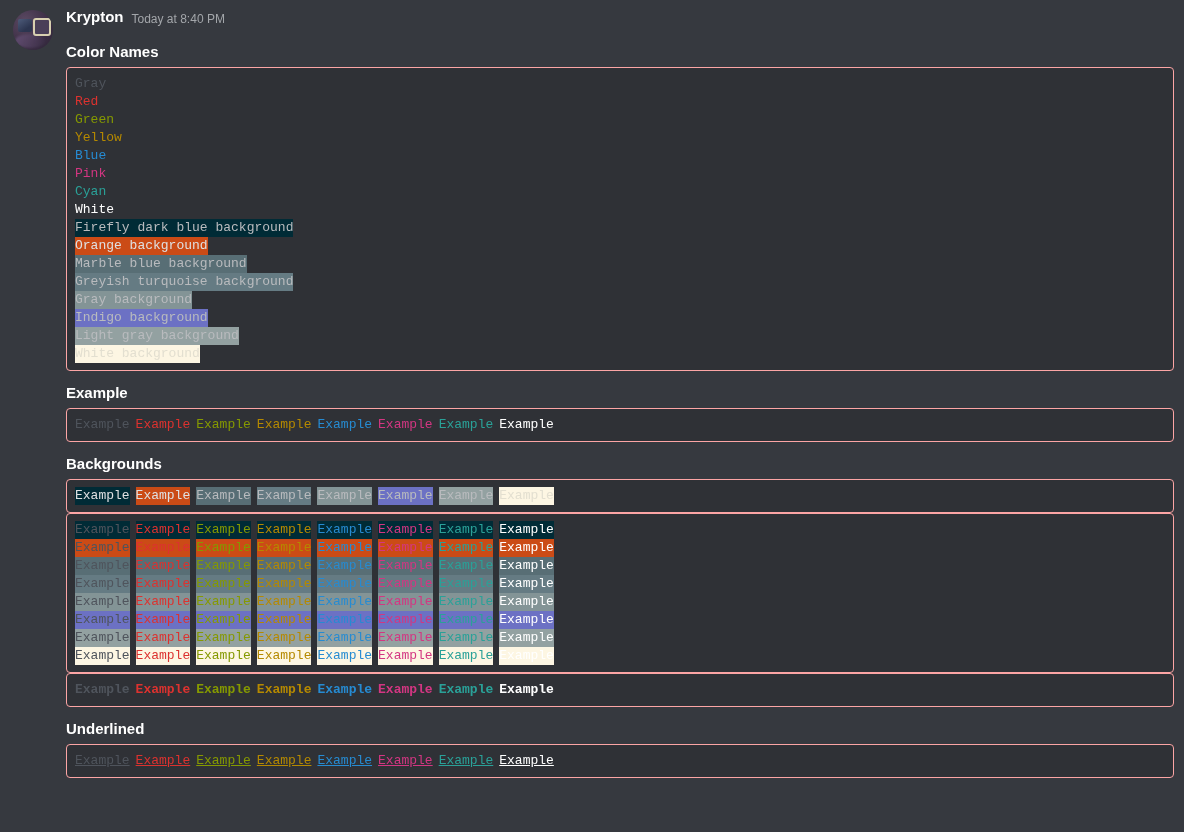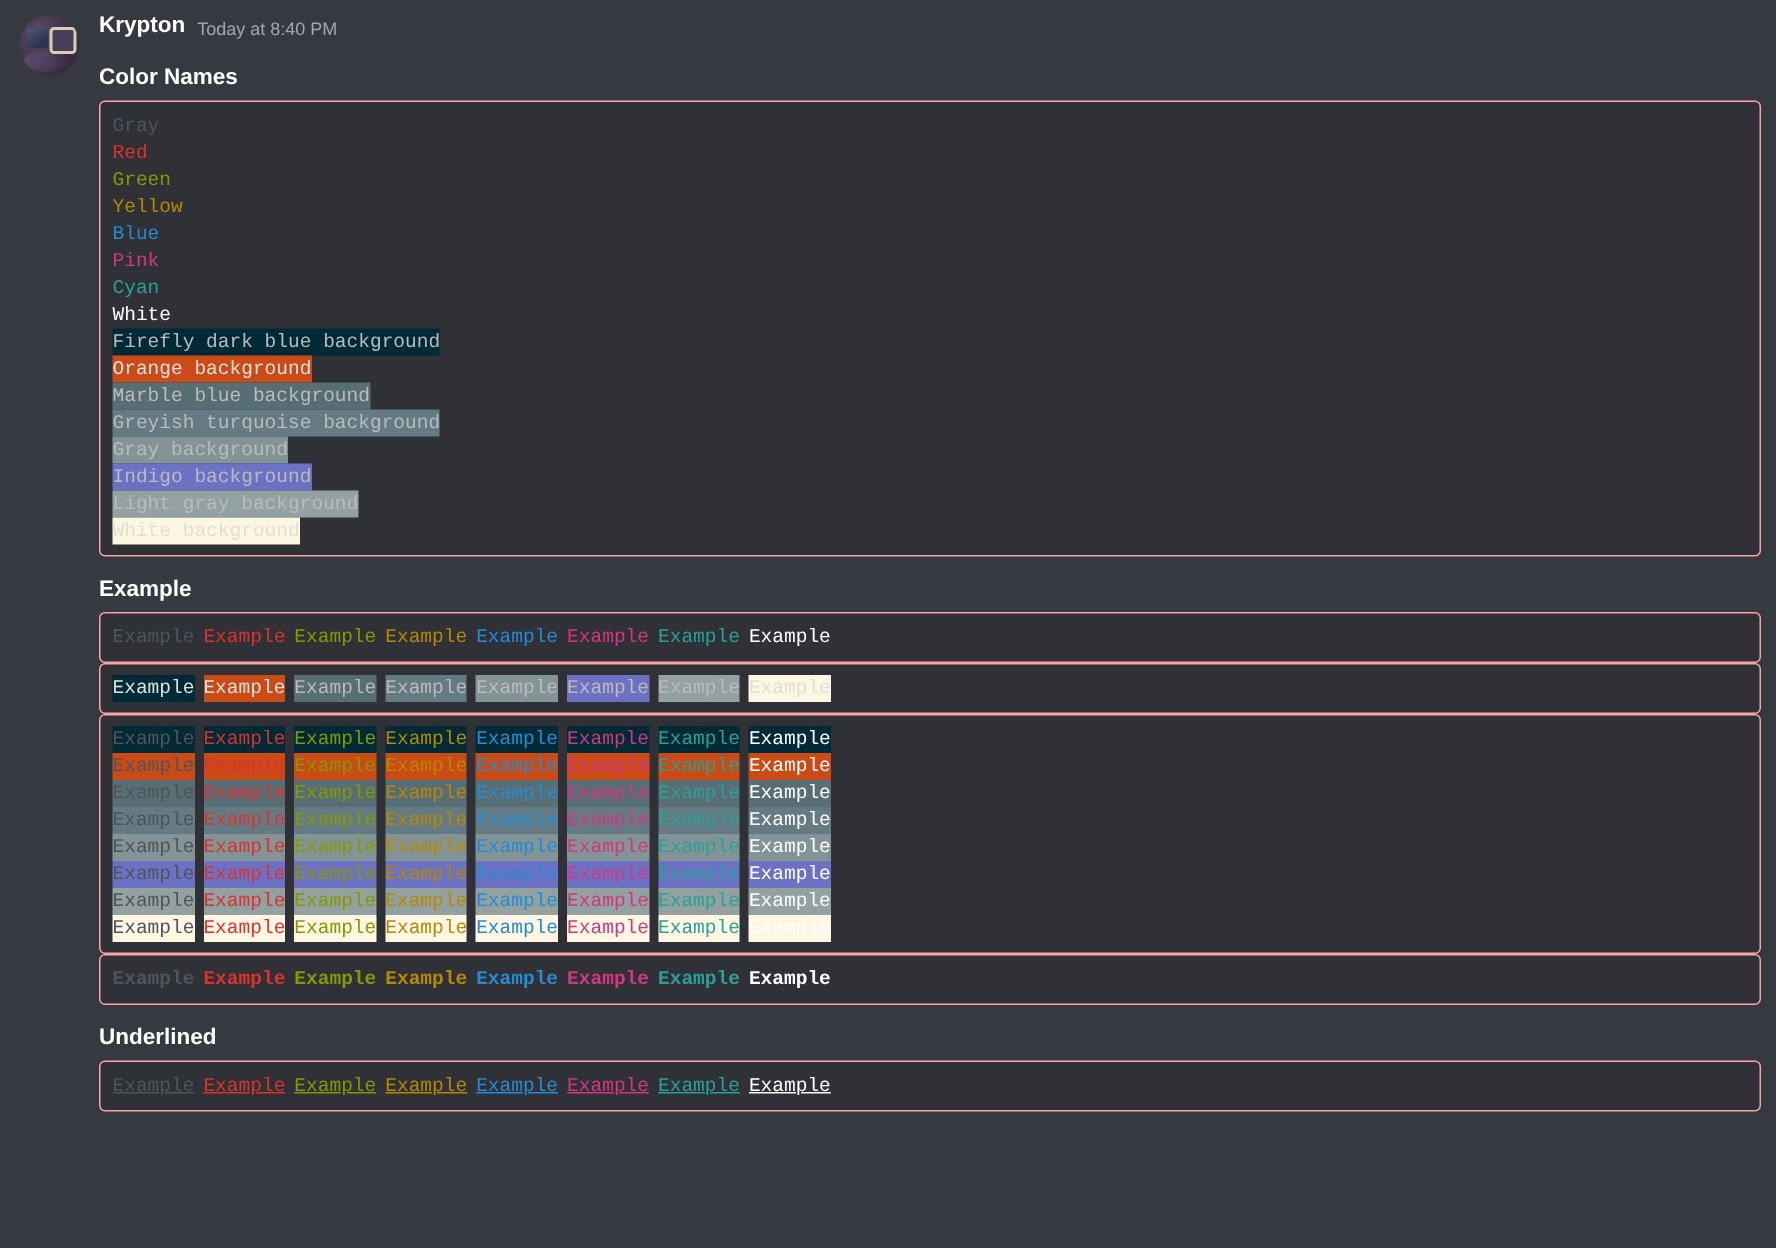--- a/index.html
+++ b/index.html
@@ -141,20 +141,21 @@
       <span class="username">Krypton</span>
       <span class="timestamp">Today at 8:40 PM</span>
     </div>
 
     <div class="section-title">Color Names</div>
     <div class="codeblock" id="cb-color-names"><span class="line"><span class="sw" style="color: rgb(79, 84, 92);">Gray</span></span><span class="line"><span class="sw" style="color: rgb(220, 50, 47);">Red</span></span><span class="line"><span class="sw" style="color: rgb(133, 153, 0);">Green</span></span><span class="line"><span class="sw" style="color: rgb(181, 137, 0);">Yellow</span></span><span class="line"><span class="sw" style="color: rgb(38, 139, 210);">Blue</span></span><span class="line"><span class="sw" style="color: rgb(211, 54, 130);">Pink</span></span><span class="line"><span class="sw" style="color: rgb(42, 161, 152);">Cyan</span></span><span class="line"><span class="sw" style="color: rgb(255, 255, 255);">White</span></span><span class="line"><span class="sw" style="color: rgb(185, 187, 190); background: rgb(0, 43, 54);">Firefly dark blue background</span></span><span class="line"><span class="sw" style="color: rgb(223, 224, 226); background: rgb(203, 75, 22);">Orange background</span></span><span class="line"><span class="sw" style="color: rgb(185, 187, 190); background: rgb(88, 110, 117);">Marble blue background</span></span><span class="line"><span class="sw" style="color: rgb(185, 187, 190); background: rgb(101, 123, 131);">Greyish turquoise background</span></span><span class="line"><span class="sw" style="color: rgb(185, 187, 190); background: rgb(131, 148, 150);">Gray background</span></span><span class="line"><span class="sw" style="color: rgb(185, 187, 190); background: rgb(108, 113, 196);">Indigo background</span></span><span class="line"><span class="sw" style="color: rgb(185, 187, 190); background: rgb(147, 161, 161);">Light gray background</span></span><span class="line"><span class="sw" style="color: rgb(227, 223, 208); background: rgb(253, 246, 227);">White background</span></span></div>
 
     <div class="section-title spaced">Example</div>
     <div class="codeblock" id="cb-colors"><span class="line inline-row"><span class="sw" style="color: rgb(79, 84, 92);">Example</span><span class="sw" style="color: rgb(220, 50, 47);">Example</span><span class="sw" style="color: rgb(133, 153, 0);">Example</span><span class="sw" style="color: rgb(181, 137, 0);">Example</span><span class="sw" style="color: rgb(38, 139, 210);">Example</span><span class="sw" style="color: rgb(211, 54, 130);">Example</span><span class="sw" style="color: rgb(42, 161, 152);">Example</span><span class="sw" style="color: rgb(255, 255, 255);">Example</span></span></div>
 
+    <div class="section-title spaced">Backgrounds</div>
     <div class="codeblock" id="cb-backgrounds"><span class="line inline-row"><span class="sw" style="background: rgb(0, 43, 54); color: rgb(223, 224, 226);">Example</span><span class="sw" style="background: rgb(203, 75, 22); color: rgb(223, 224, 226);">Example</span><span class="sw" style="background: rgb(88, 110, 117); color: rgb(185, 187, 190);">Example</span><span class="sw" style="background: rgb(101, 123, 131); color: rgb(185, 187, 190);">Example</span><span class="sw" style="background: rgb(131, 148, 150); color: rgb(185, 187, 190);">Example</span><span class="sw" style="background: rgb(108, 113, 196); color: rgb(185, 187, 190);">Example</span><span class="sw" style="background: rgb(147, 161, 161); color: rgb(185, 187, 190);">Example</span><span class="sw" style="background: rgb(253, 246, 227); color: rgb(227, 223, 208);">Example</span></span></div>
 
     <div class="codeblock" id="cb-grid"><div class="grid"><div class="grid-col"><span class="cell" style="color: rgb(79, 84, 92); background: rgb(0, 43, 54);">Example</span><span class="cell" style="color: rgb(79, 84, 92); background: rgb(203, 75, 22);">Example</span><span class="cell" style="color: rgb(79, 84, 92); background: rgb(88, 110, 117);">Example</span><span class="cell" style="color: rgb(79, 84, 92); background: rgb(101, 123, 131);">Example</span><span class="cell" style="color: rgb(79, 84, 92); background: rgb(131, 148, 150);">Example</span><span class="cell" style="color: rgb(79, 84, 92); background: rgb(108, 113, 196);">Example</span><span class="cell" style="color: rgb(79, 84, 92); background: rgb(147, 161, 161);">Example</span><span class="cell" style="color: rgb(79, 84, 92); background: rgb(253, 246, 227);">Example</span></div><div class="grid-col"><span class="cell" style="color: rgb(220, 50, 47); background: rgb(0, 43, 54);">Example</span><span class="cell" style="color: rgb(220, 50, 47); background: rgb(203, 75, 22);">Example</span><span class="cell" style="color: rgb(220, 50, 47); background: rgb(88, 110, 117);">Example</span><span class="cell" style="color: rgb(220, 50, 47); background: rgb(101, 123, 131);">Example</span><span class="cell" style="color: rgb(220, 50, 47); background: rgb(131, 148, 150);">Example</span><span class="cell" style="color: rgb(220, 50, 47); background: rgb(108, 113, 196);">Example</span><span class="cell" style="color: rgb(220, 50, 47); background: rgb(147, 161, 161);">Example</span><span class="cell" style="color: rgb(220, 50, 47); background: rgb(253, 246, 227);">Example</span></div><div class="grid-col"><span class="cell" style="color: rgb(133, 153, 0); background: rgb(0, 43, 54);">Example</span><span class="cell" style="color: rgb(133, 153, 0); background: rgb(203, 75, 22);">Example</span><span class="cell" style="color: rgb(133, 153, 0); background: rgb(88, 110, 117);">Example</span><span class="cell" style="color: rgb(133, 153, 0); background: rgb(101, 123, 131);">Example</span><span class="cell" style="color: rgb(133, 153, 0); background: rgb(131, 148, 150);">Example</span><span class="cell" style="color: rgb(133, 153, 0); background: rgb(108, 113, 196);">Example</span><span class="cell" style="color: rgb(133, 153, 0); background: rgb(147, 161, 161);">Example</span><span class="cell" style="color: rgb(133, 153, 0); background: rgb(253, 246, 227);">Example</span></div><div class="grid-col"><span class="cell" style="color: rgb(181, 137, 0); background: rgb(0, 43, 54);">Example</span><span class="cell" style="color: rgb(181, 137, 0); background: rgb(203, 75, 22);">Example</span><span class="cell" style="color: rgb(181, 137, 0); background: rgb(88, 110, 117);">Example</span><span class="cell" style="color: rgb(181, 137, 0); background: rgb(101, 123, 131);">Example</span><span class="cell" style="color: rgb(181, 137, 0); background: rgb(131, 148, 150);">Example</span><span class="cell" style="color: rgb(181, 137, 0); background: rgb(108, 113, 196);">Example</span><span class="cell" style="color: rgb(181, 137, 0); background: rgb(147, 161, 161);">Example</span><span class="cell" style="color: rgb(181, 137, 0); background: rgb(253, 246, 227);">Example</span></div><div class="grid-col"><span class="cell" style="color: rgb(38, 139, 210); background: rgb(0, 43, 54);">Example</span><span class="cell" style="color: rgb(38, 139, 210); background: rgb(203, 75, 22);">Example</span><span class="cell" style="color: rgb(38, 139, 210); background: rgb(88, 110, 117);">Example</span><span class="cell" style="color: rgb(38, 139, 210); background: rgb(101, 123, 131);">Example</span><span class="cell" style="color: rgb(38, 139, 210); background: rgb(131, 148, 150);">Example</span><span class="cell" style="color: rgb(38, 139, 210); background: rgb(108, 113, 196);">Example</span><span class="cell" style="color: rgb(38, 139, 210); background: rgb(147, 161, 161);">Example</span><span class="cell" style="color: rgb(38, 139, 210); background: rgb(253, 246, 227);">Example</span></div><div class="grid-col"><span class="cell" style="color: rgb(211, 54, 130); background: rgb(0, 43, 54);">Example</span><span class="cell" style="color: rgb(211, 54, 130); background: rgb(203, 75, 22);">Example</span><span class="cell" style="color: rgb(211, 54, 130); background: rgb(88, 110, 117);">Example</span><span class="cell" style="color: rgb(211, 54, 130); background: rgb(101, 123, 131);">Example</span><span class="cell" style="color: rgb(211, 54, 130); background: rgb(131, 148, 150);">Example</span><span class="cell" style="color: rgb(211, 54, 130); background: rgb(108, 113, 196);">Example</span><span class="cell" style="color: rgb(211, 54, 130); background: rgb(147, 161, 161);">Example</span><span class="cell" style="color: rgb(211, 54, 130); background: rgb(253, 246, 227);">Example</span></div><div class="grid-col"><span class="cell" style="color: rgb(42, 161, 152); background: rgb(0, 43, 54);">Example</span><span class="cell" style="color: rgb(42, 161, 152); background: rgb(203, 75, 22);">Example</span><span class="cell" style="color: rgb(42, 161, 152); background: rgb(88, 110, 117);">Example</span><span class="cell" style="color: rgb(42, 161, 152); background: rgb(101, 123, 131);">Example</span><span class="cell" style="color: rgb(42, 161, 152); background: rgb(131, 148, 150);">Example</span><span class="cell" style="color: rgb(42, 161, 152); background: rgb(108, 113, 196);">Example</span><span class="cell" style="color: rgb(42, 161, 152); background: rgb(147, 161, 161);">Example</span><span class="cell" style="color: rgb(42, 161, 152); background: rgb(253, 246, 227);">Example</span></div><div class="grid-col"><span class="cell" style="color: rgb(255, 255, 255); background: rgb(0, 43, 54);">Example</span><span class="cell" style="color: rgb(255, 255, 255); background: rgb(203, 75, 22);">Example</span><span class="cell" style="color: rgb(255, 255, 255); background: rgb(88, 110, 117);">Example</span><span class="cell" style="color: rgb(255, 255, 255); background: rgb(101, 123, 131);">Example</span><span class="cell" style="color: rgb(255, 255, 255); background: rgb(131, 148, 150);">Example</span><span class="cell" style="color: rgb(255, 255, 255); background: rgb(108, 113, 196);">Example</span><span class="cell" style="color: rgb(255, 255, 255); background: rgb(147, 161, 161);">Example</span><span class="cell" style="color: rgb(255, 255, 255); background: rgb(253, 246, 227);">Example</span></div></div></div>
 
     <div class="codeblock" id="cb-bold"><span class="line inline-row"><span class="sw b" style="color: rgb(79, 84, 92);">Example</span><span class="sw b" style="color: rgb(220, 50, 47);">Example</span><span class="sw b" style="color: rgb(133, 153, 0);">Example</span><span class="sw b" style="color: rgb(181, 137, 0);">Example</span><span class="sw b" style="color: rgb(38, 139, 210);">Example</span><span class="sw b" style="color: rgb(211, 54, 130);">Example</span><span class="sw b" style="color: rgb(42, 161, 152);">Example</span><span class="sw b" style="color: rgb(255, 255, 255);">Example</span></span></div>
 
     <div class="section-title spaced">Underlined</div>
     <div class="codeblock" id="cb-underlined"><span class="line inline-row"><span class="sw u" style="color: rgb(79, 84, 92);">Example</span><span class="sw u" style="color: rgb(220, 50, 47);">Example</span><span class="sw u" style="color: rgb(133, 153, 0);">Example</span><span class="sw u" style="color: rgb(181, 137, 0);">Example</span><span class="sw u" style="color: rgb(38, 139, 210);">Example</span><span class="sw u" style="color: rgb(211, 54, 130);">Example</span><span class="sw u" style="color: rgb(42, 161, 152);">Example</span><span class="sw u" style="color: rgb(255, 255, 255);">Example</span></span></div>
 
   </div>

